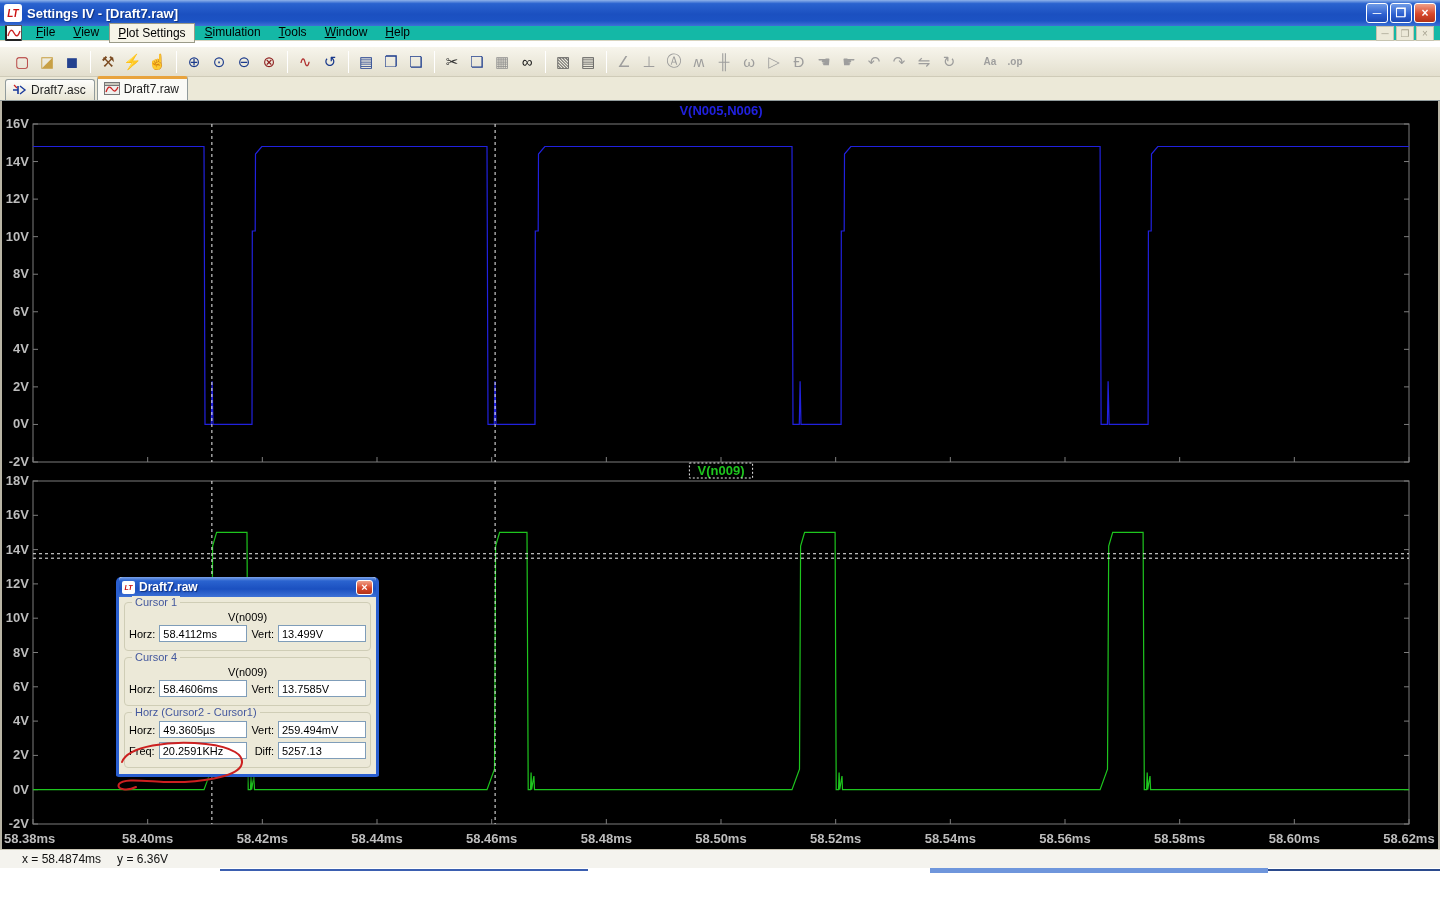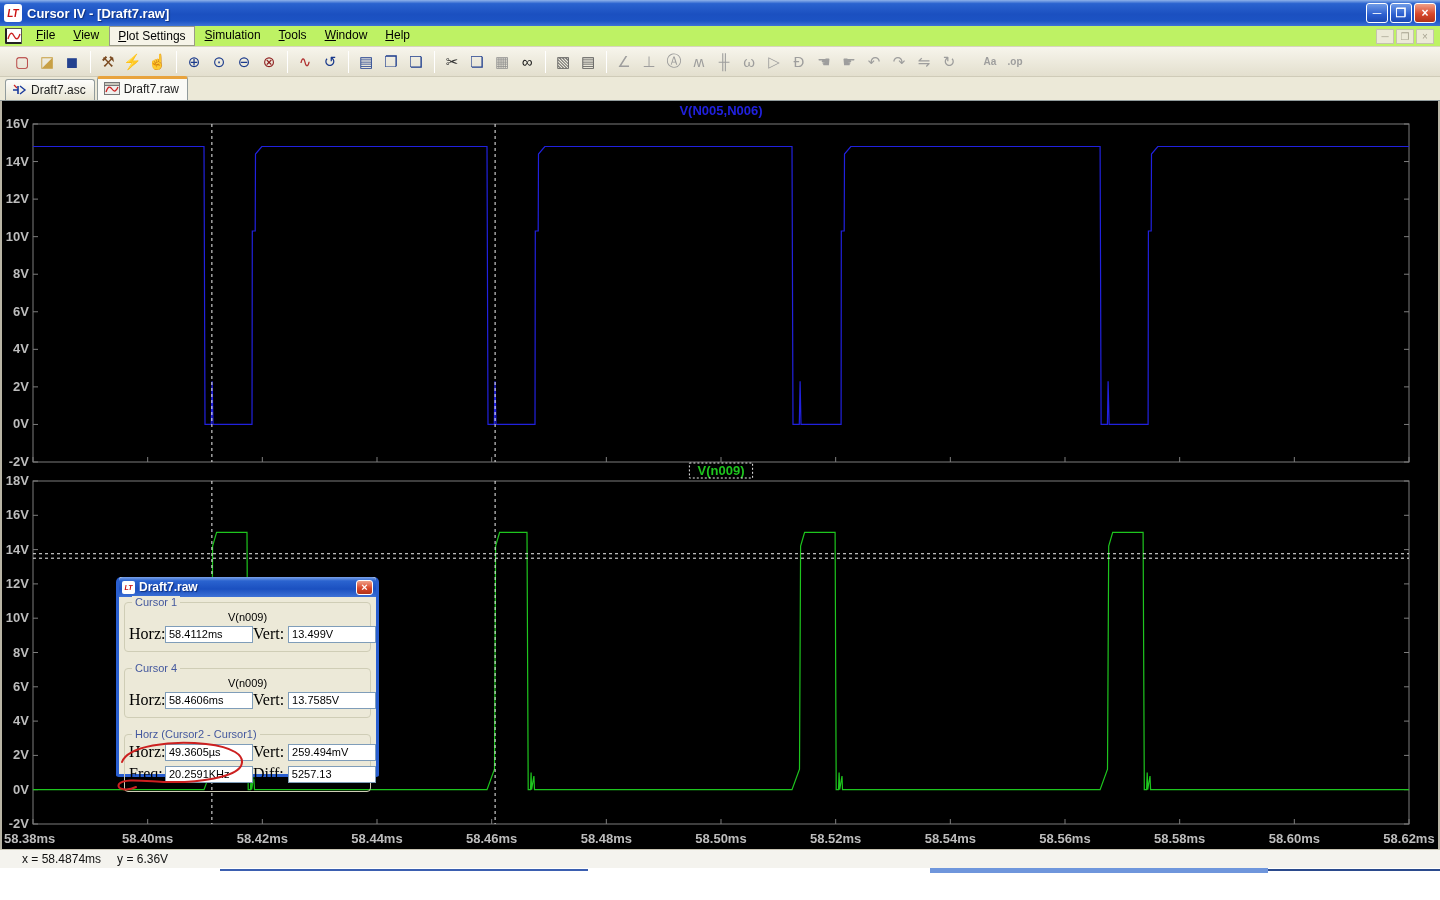--- a/index.html
+++ b/index.html
@@ -15,22 +15,22 @@
     font-weight:bold; font-style:italic; font-size:10px; color:#cc1111; }
   #title-text { color:#fff; font-weight:bold; font-size:13px;
     text-shadow:1px 1px 1px #10307a; }
   #win-controls { margin-left:auto; display:flex; gap:2px; }
   .winbtn { width:22px; height:20px; border:1px solid #fff; border-radius:3px;
     color:#fff; font-size:12px; font-weight:bold; line-height:18px; text-align:center;
     background:linear-gradient(#6f9be6,#2b5ecf 60%,#1c49b4); }
   .winbtn.close { background:linear-gradient(#f0a088,#d8472b 55%,#b23318); }
 
   
-  #menubar { position:absolute; left:0; top:26px; width:1440px; height:21px;
-    background:#bef264; border-bottom:1px solid #d8d4c0;
+  #menubar { position:absolute; left:0; top:26px; width:1440px; height:15px;
+    background:#14b8a6; border-bottom:1px solid #d8d4c0;
     display:flex; align-items:center; font-size:12px; color:#000; }
   #mdi-doc-icon { width:17px; height:16px; margin:0 6px 0 5px; }
   .menu-item { padding:2px 8px; margin-right:2px; }
   .menu-item u { text-decoration:underline; }
   .menu-item.highlighted { border:1px solid #9a9a88; background:#f6f4e8; }
   #mdi-controls { margin-left:auto; display:flex; gap:2px; margin-right:6px; }
   .mdibtn { width:18px; height:15px; border:1px solid #c6c3ae; color:#a8a491;
     font-size:10px; line-height:13px; text-align:center; background:#ece9d8; }
 
   
@@ -68,26 +68,26 @@
     background:linear-gradient(#7ba2e8 0%, #2a63cf 20%, #1b50c0 60%, #3d71d6 100%); }
   #dlg-icon { width:13px; height:13px; background:#fff; border-radius:2px; margin-right:4px;
     font-size:7px; font-weight:bold; font-style:italic; color:#cc1111;
     display:flex; align-items:center; justify-content:center; }
   #dlg-title { color:#fff; font-size:12px; font-weight:bold; text-shadow:1px 1px 1px #10307a; }
   #dlg-close { margin-left:auto; width:17px; height:15px; border:1px solid #fff; border-radius:3px;
     background:linear-gradient(#f0a088,#d8472b 55%,#b23318); color:#fff; font-size:11px;
     font-weight:bold; text-align:center; line-height:13px; }
   #dlg-body { padding:5px 5px 0 5px; }
   .group { position:relative; border:1px solid #cfcdb6; border-radius:4px;
-    margin-bottom:16px; padding:8px 4px 4px 4px; }
+    margin-bottom:6px; padding:8px 4px 4px 4px; }
   .group-label { position:absolute; top:-7px; left:7px; background:#ece9d8;
     padding:0 3px; font-size:11px; color:#44589e; }
   .sig { text-align:center; font-size:11px; color:#000; margin-bottom:2px; }
   .frow { display:flex; align-items:center; margin-bottom:4px; }
-  .flabel { font-size:16px; width:32px; text-align:right; margin-right:4px;font-family:Liberation Serif, serif; }
+  .flabel { font-size:11px; width:32px; text-align:right; margin-right:4px; }
   .flabel.wide { width:36px; }
   .fin { width:88px; height:17px; border:1px solid #7f9db9; background:#fff;
     font-family:"Liberation Sans",sans-serif; font-size:11px; padding:0 3px; color:#000; }
   .fspacer { width:10px; }
 
   
   #red-annotation { position:absolute; left:108px; top:738px; z-index:20; pointer-events:none; }
 
   
   #statusbar { position:absolute; left:0; top:849px; width:1440px; height:19px;
@@ -98,21 +98,21 @@
 
   
   #taskbar-censored { position:absolute; left:0; top:868px; width:1440px; height:32px; background:#fff; }
   .tb-line { position:absolute; }
 </style>
 </head>
 <body>
 
 <div id="titlebar">
   <div id="app-icon">LT</div>
-  <div id="title-text">Cursor IV - [Draft7.raw]</div>
+  <div id="title-text">Settings IV - [Draft7.raw]</div>
   <div id="win-controls">
       <div class="winbtn">─</div>
       <div class="winbtn">❐</div>
       <div class="winbtn close">×</div>
     </div>
 </div>
 
 <div id="menubar">
   <svg id="mdi-doc-icon" width="17" height="16" viewBox="0 0 17 16">
     <rect x="0.5" y="0.5" width="16" height="15" fill="#fff" stroke="#555"></rect>

